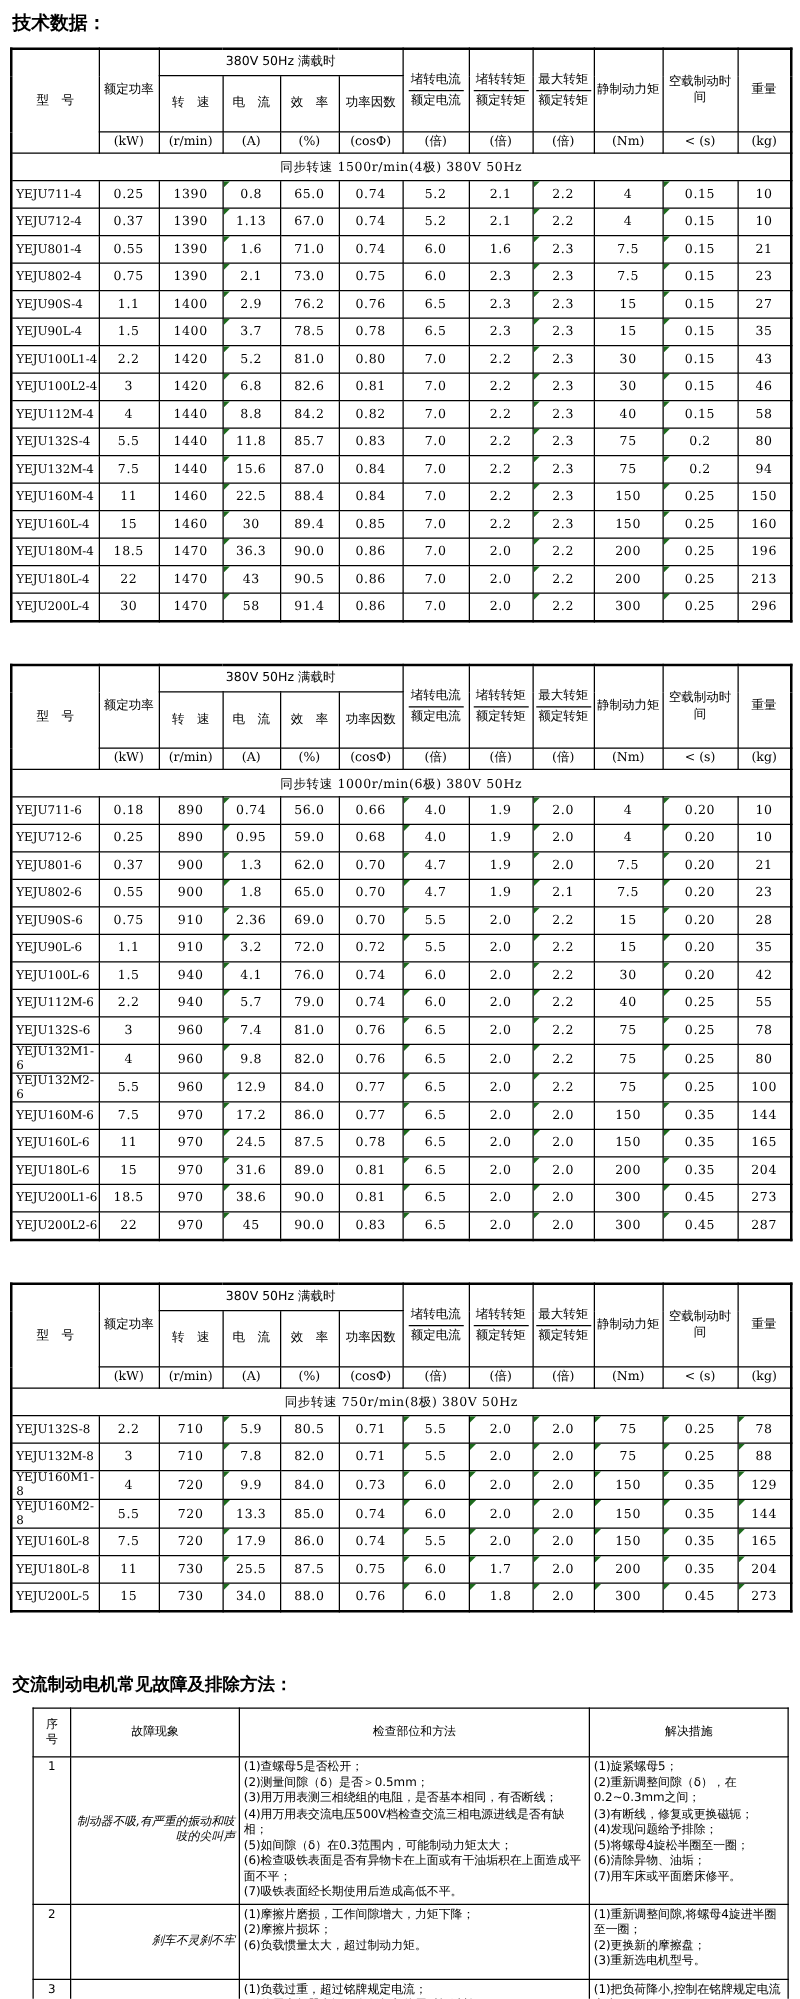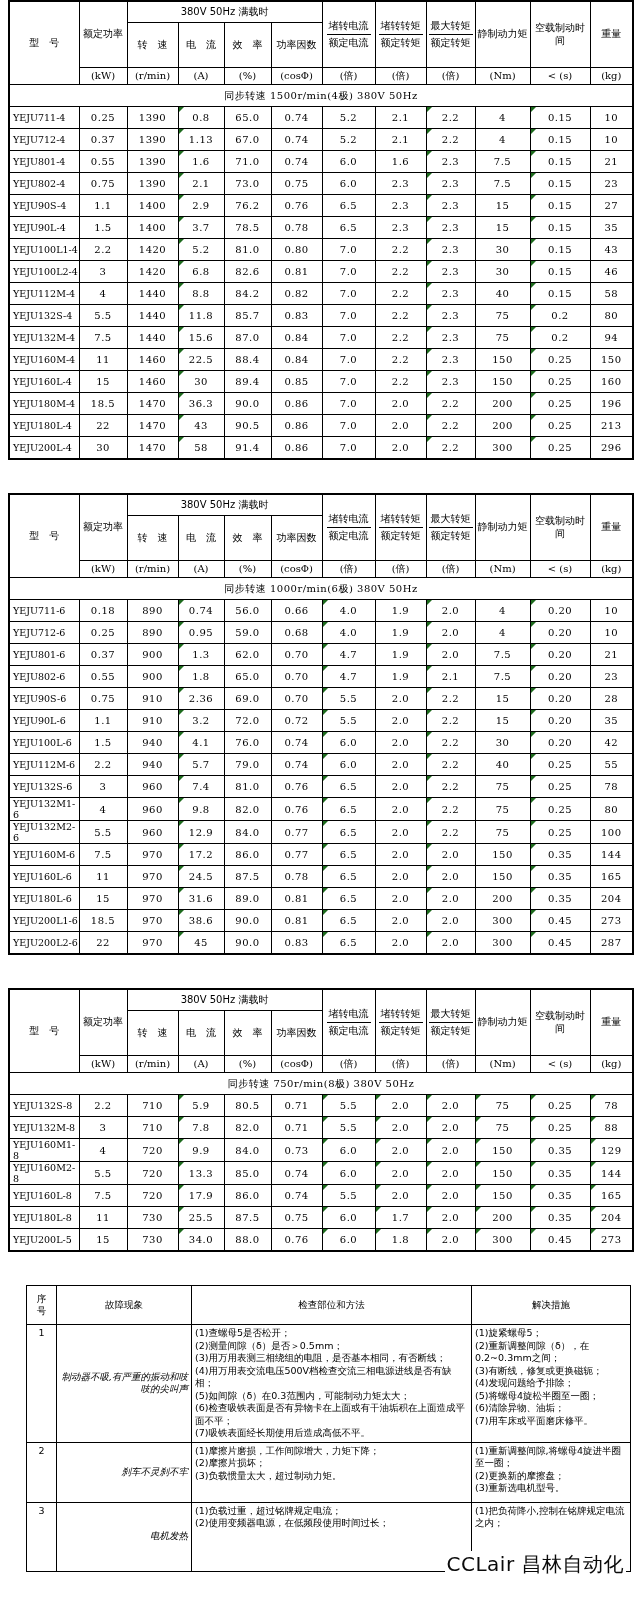--- a/index.html
+++ b/index.html
@@ -49,20 +49,21 @@
   tr.fr3 td{height:64px;}
 
   .watermark{position:absolute;top:1551px;right:14px;font-size:20px;
              letter-spacing:0.5px;color:#0a0a0a;background:#fff;
              padding:0 2px;white-space:nowrap;}
 </style>
 </head>
 <body>
 
 <div class="page">
+  <h1 class="doc-title">技术数据：</h1>
 
   <div class="spec-wrap" id="spec-tables">
   <table class="spec">
     <colgroup>
       <col class="c1">
           <col class="c2">
           <col class="c3">
           <col class="c4">
       <col class="c5">
           <col class="c6">
@@ -778,20 +779,21 @@
             <td class="tri">1.8</td>
             <td class="tri">2.0</td>
             <td class="tri">300</td>
             <td class="tri">0.45</td>
             <td class="tri">273</td>
           </tr>
         </tbody>
   </table>
 </div>
 
+  <h2 class="section-title">交流制动电机常见故障及排除方法：</h2>
 
   <table class="fault">
     <colgroup>
         <col class="f1">
         <col class="f2">
         <col class="f3">
         <col class="f4">
       </colgroup>
     <thead>
       <tr>
@@ -824,21 +826,21 @@
             <div class="line">(6)清除异物、油垢；</div>
             <div class="line">(7)用车床或平面磨床修平。</div>
           </td>
       </tr>
       <tr class="fr2">
         <td class="no">2</td>
         <td class="ph">刹车不灵刹不牢</td>
         <td class="chk">
             <div class="line">(1)摩擦片磨损，工作间隙增大，力矩下降；</div>
             <div class="line">(2)摩擦片损坏；</div>
-            <div class="line">(3)负载惯量太大，超过制动力矩。</div>
+            <div class="line">(6)负载惯量太大，超过制动力矩。</div>
           </td>
         <td class="sol">
             <div class="line">(1)重新调整间隙,将螺母4旋进半圈至一圈；</div>
             <div class="line">(2)更换新的摩擦盘；</div>
             <div class="line">(3)重新选电机型号。</div>
           </td>
       </tr>
       <tr class="fr3">
         <td class="no">3</td>
         <td class="ph">电机发热</td>
@@ -847,14 +849,13 @@
             <div class="line">(2)使用变频器电源，在低频段使用时间过长；</div>
           </td>
         <td class="sol">
             <div class="line">(1)把负荷降小,控制在铭牌规定电流之内；</div>
           </td>
       </tr>
 
     </tbody>
   </table>
 
-  <div class="watermark">CCLair 昌林自动化</div>
 </div>
 
 </body></html>

